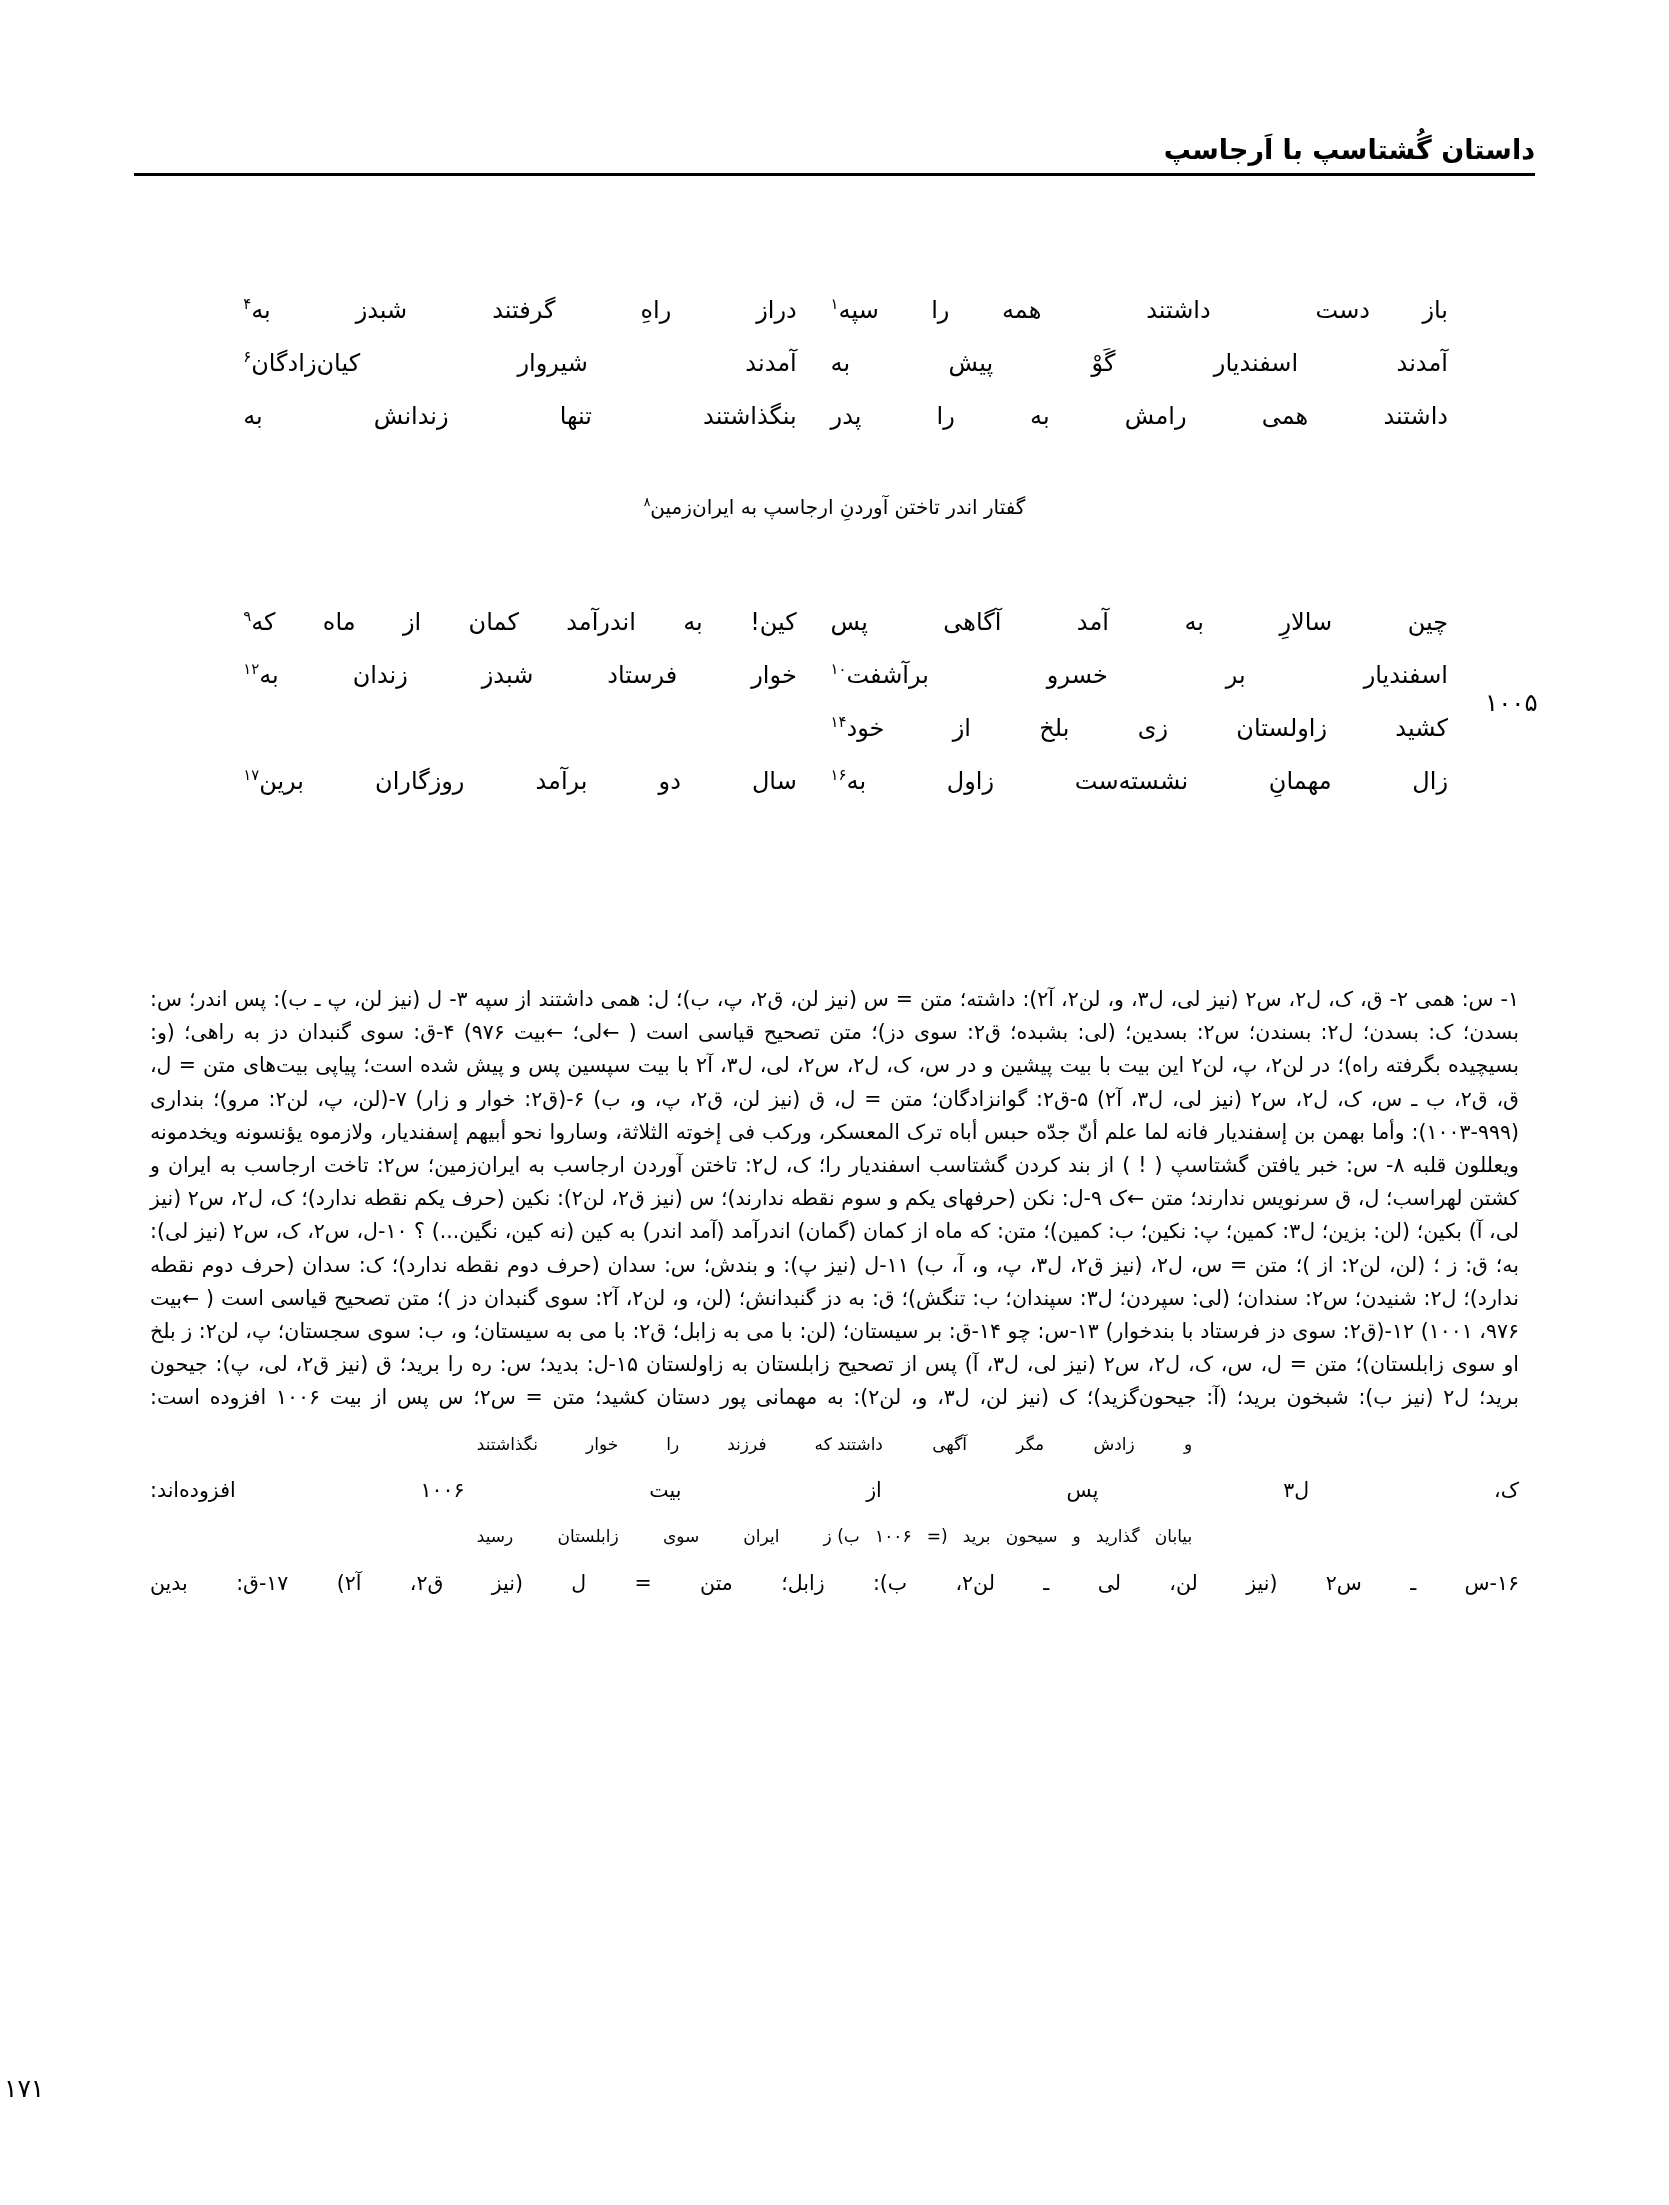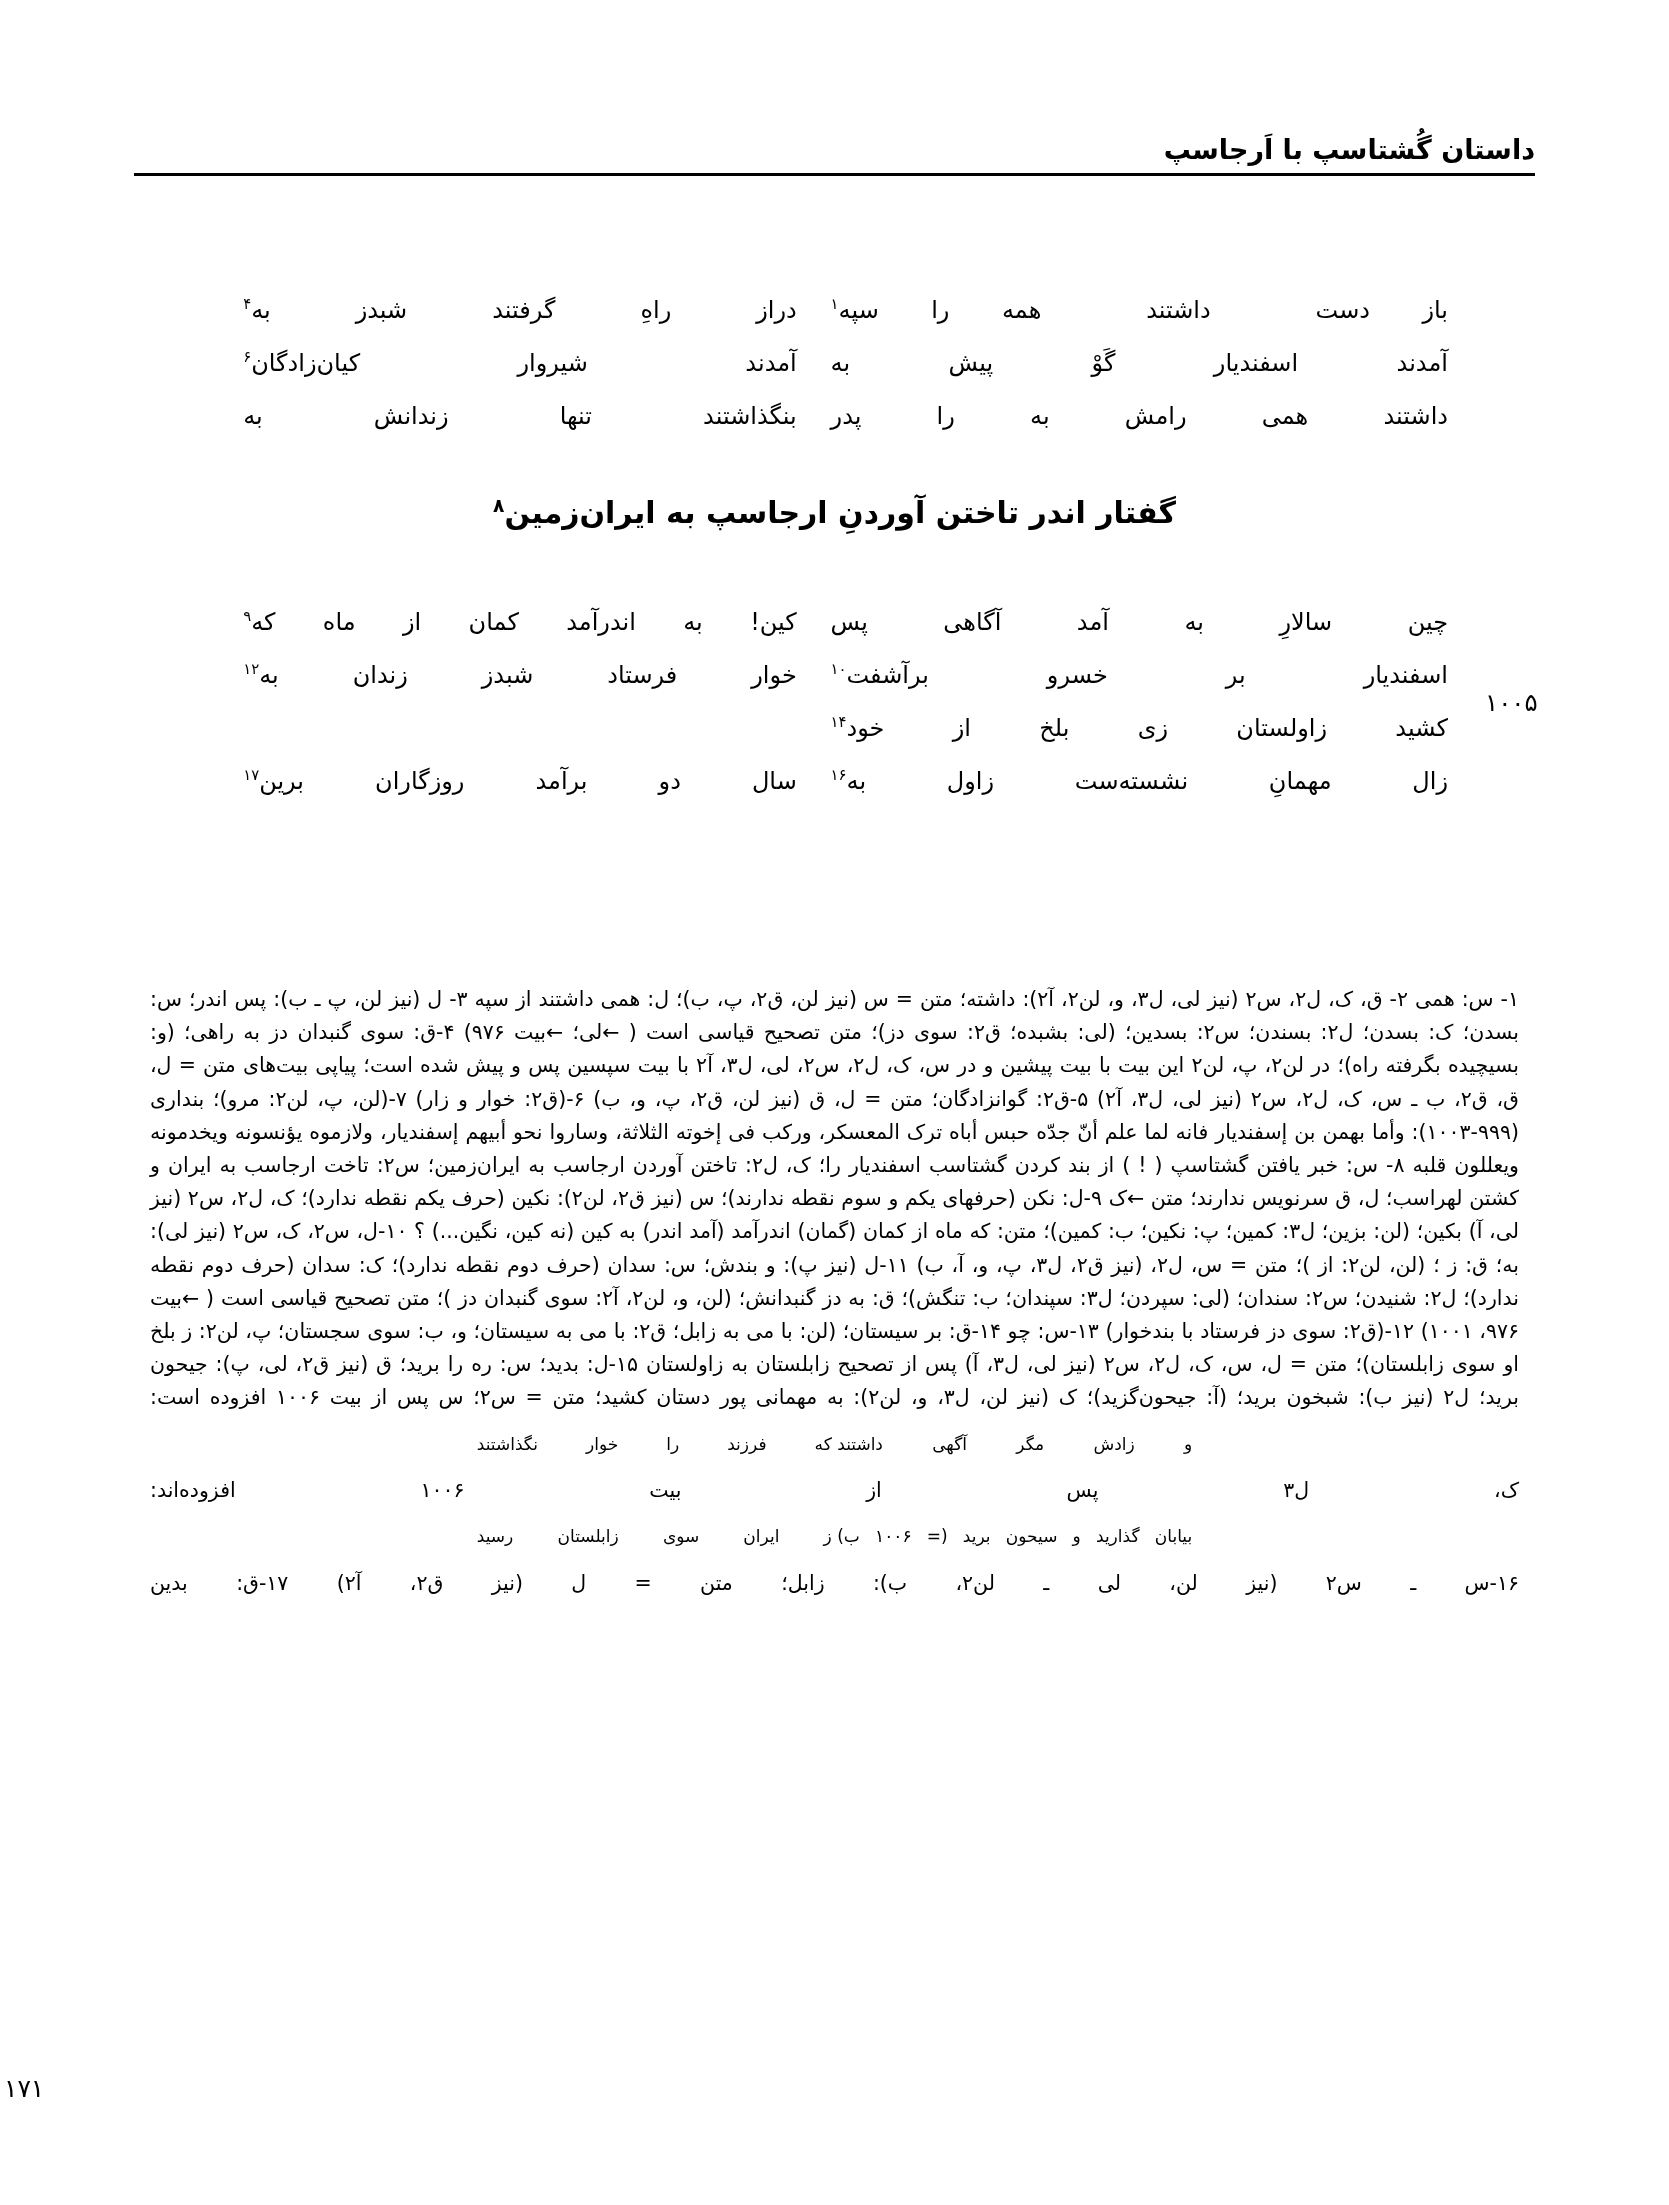--- a/index.html
+++ b/index.html
@@ -92,22 +92,22 @@
     line-height: 0;
   }
 
   
   .section-heading {
     position: absolute;
     top: 495px;
     left: 134px;
     right: 134px;
     text-align: center;
-    font-size: 30px;
-    font-weight: bold;
+    font-size: 20px;
+    font-weight: normal;
     direction: rtl;
   }
 
   
   .footnotes {
     position: absolute;
     top: 967px;
     right: 134px;
     left: 134px;
     direction: rtl;

